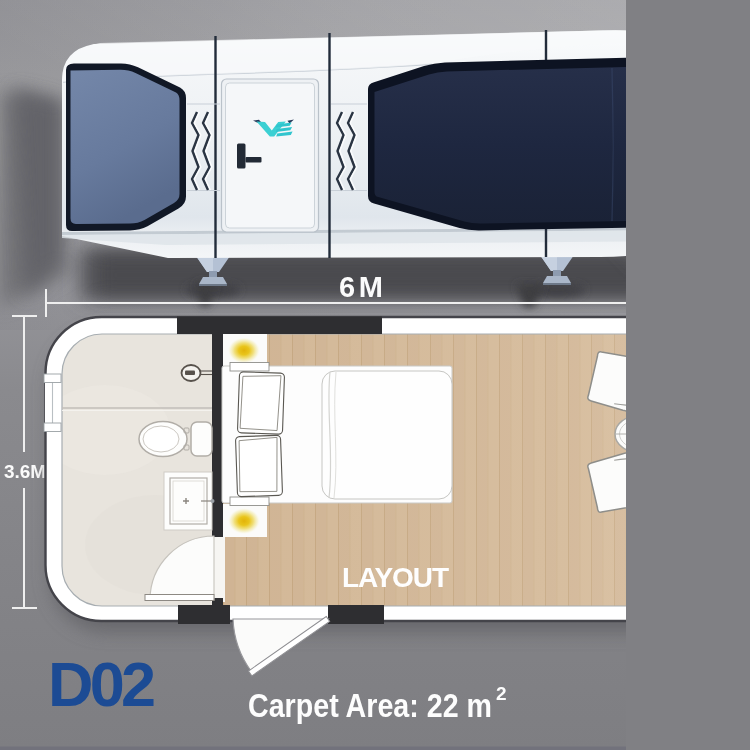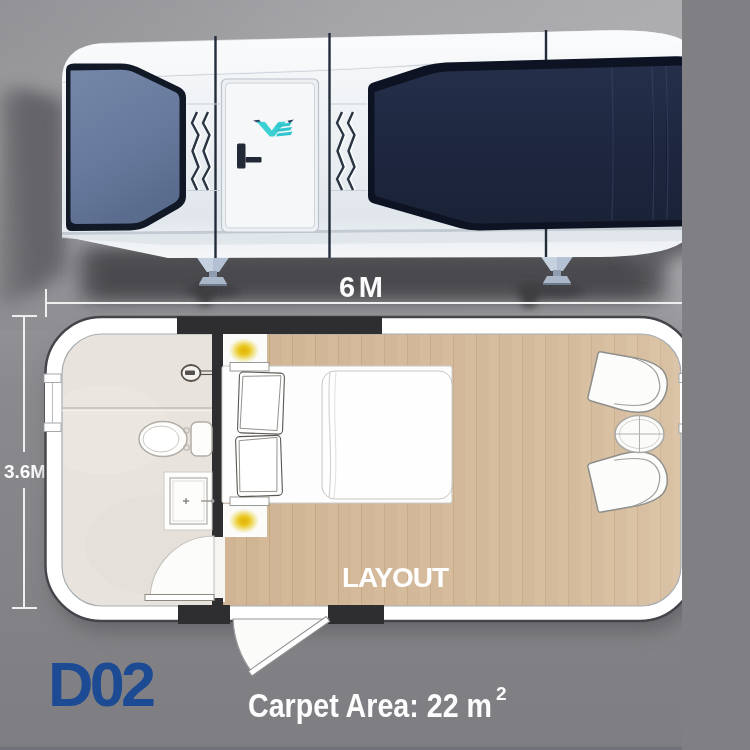--- a/index.html
+++ b/index.html
@@ -1,16 +1,16 @@
 <!DOCTYPE html>
 <html><head>
 <meta charset="utf-8">
 <style>
 html,body{margin:0;padding:0;background:#808084}
-.stage{position:relative;width:682px;height:750px;overflow:hidden;font-family:"Liberation Sans",sans-serif}
+.stage{position:relative;width:626px;height:750px;overflow:hidden;font-family:"Liberation Sans",sans-serif}
 svg{display:block}
 </style>
 </head>
 <body>
 <div class="stage">
 <svg width="750" height="750" viewBox="0 0 750 750" xmlns="http://www.w3.org/2000/svg">
 <defs>
   <linearGradient id="bgBase" x1="0" y1="0" x2="0" y2="1">
     <stop offset="0" stop-color="#9a9a9e"></stop>
     <stop offset="0.18" stop-color="#a5a5a7"></stop>

